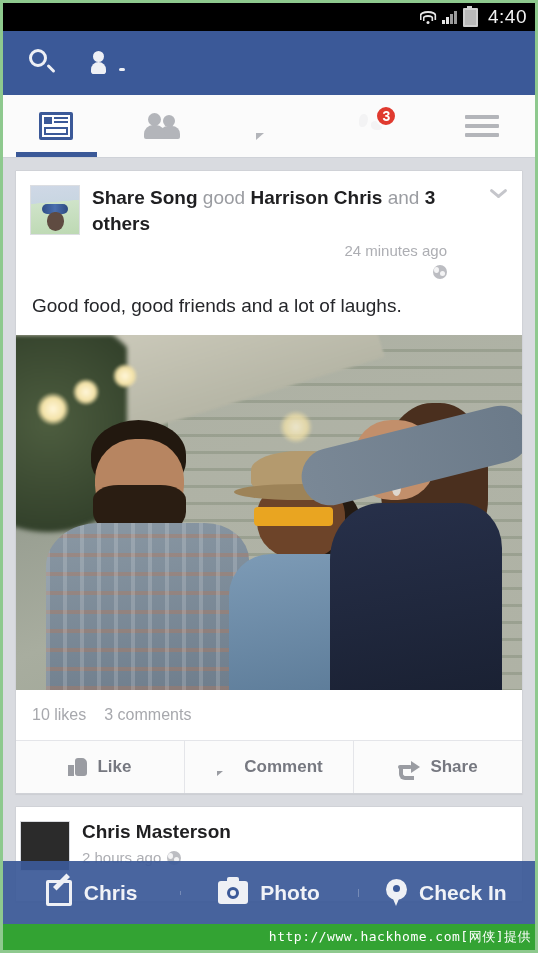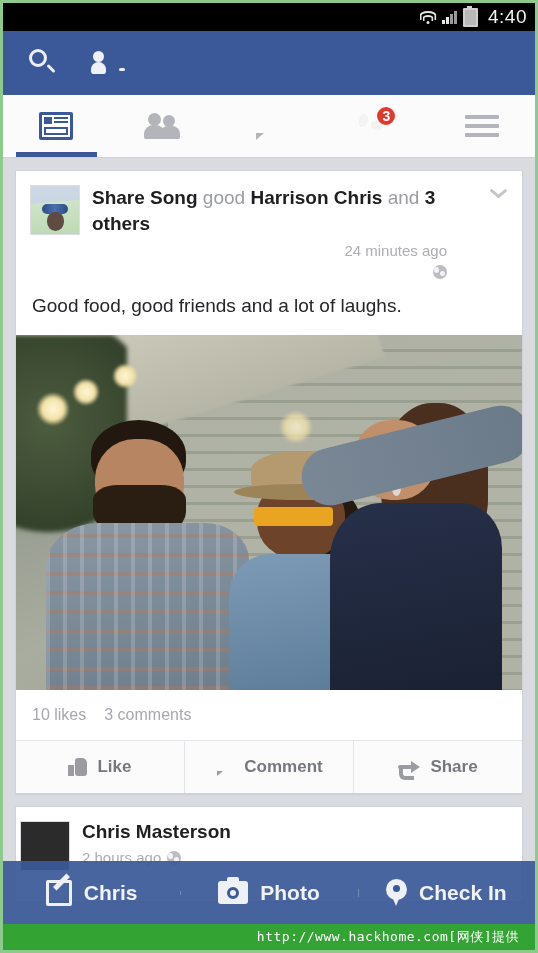--- a/index.html
+++ b/index.html
@@ -220,21 +220,21 @@
   .ic-pin{width:21px;height:28px;position:relative;}
   .ic-pin:before{content:"";position:absolute;left:0;top:0;width:21px;height:21px;border-radius:50% 50% 50% 50%;
     background:#eef0f5;}
   .ic-pin:after{content:"";position:absolute;left:7px;top:6px;width:7px;height:7px;border-radius:50%;background:#3b5998;}
   .ic-pin .tip{position:absolute;left:5px;top:15px;width:0;height:0;
     border-left:5.5px solid transparent;border-right:5.5px solid transparent;border-top:12px solid #eef0f5;}
 
   
   .watermark{
     position:absolute;left:0;right:0;bottom:0;height:26px;background:#33a333;
-    display:flex;align-items:center;justify-content:flex-end;padding-right:16px;box-sizing:border-box;
+    display:flex;align-items:center;justify-content:flex-end;padding-right:4px;box-sizing:border-box;
   }
   .watermark span{color:#fff;font-family:"DejaVu Sans Mono",monospace;font-size:13px;letter-spacing:.5px;}
 </style>
 </head>
 <body>
 
 <div class="device">
 
   <div class="statusbar">
     <div class="sb-icons">

